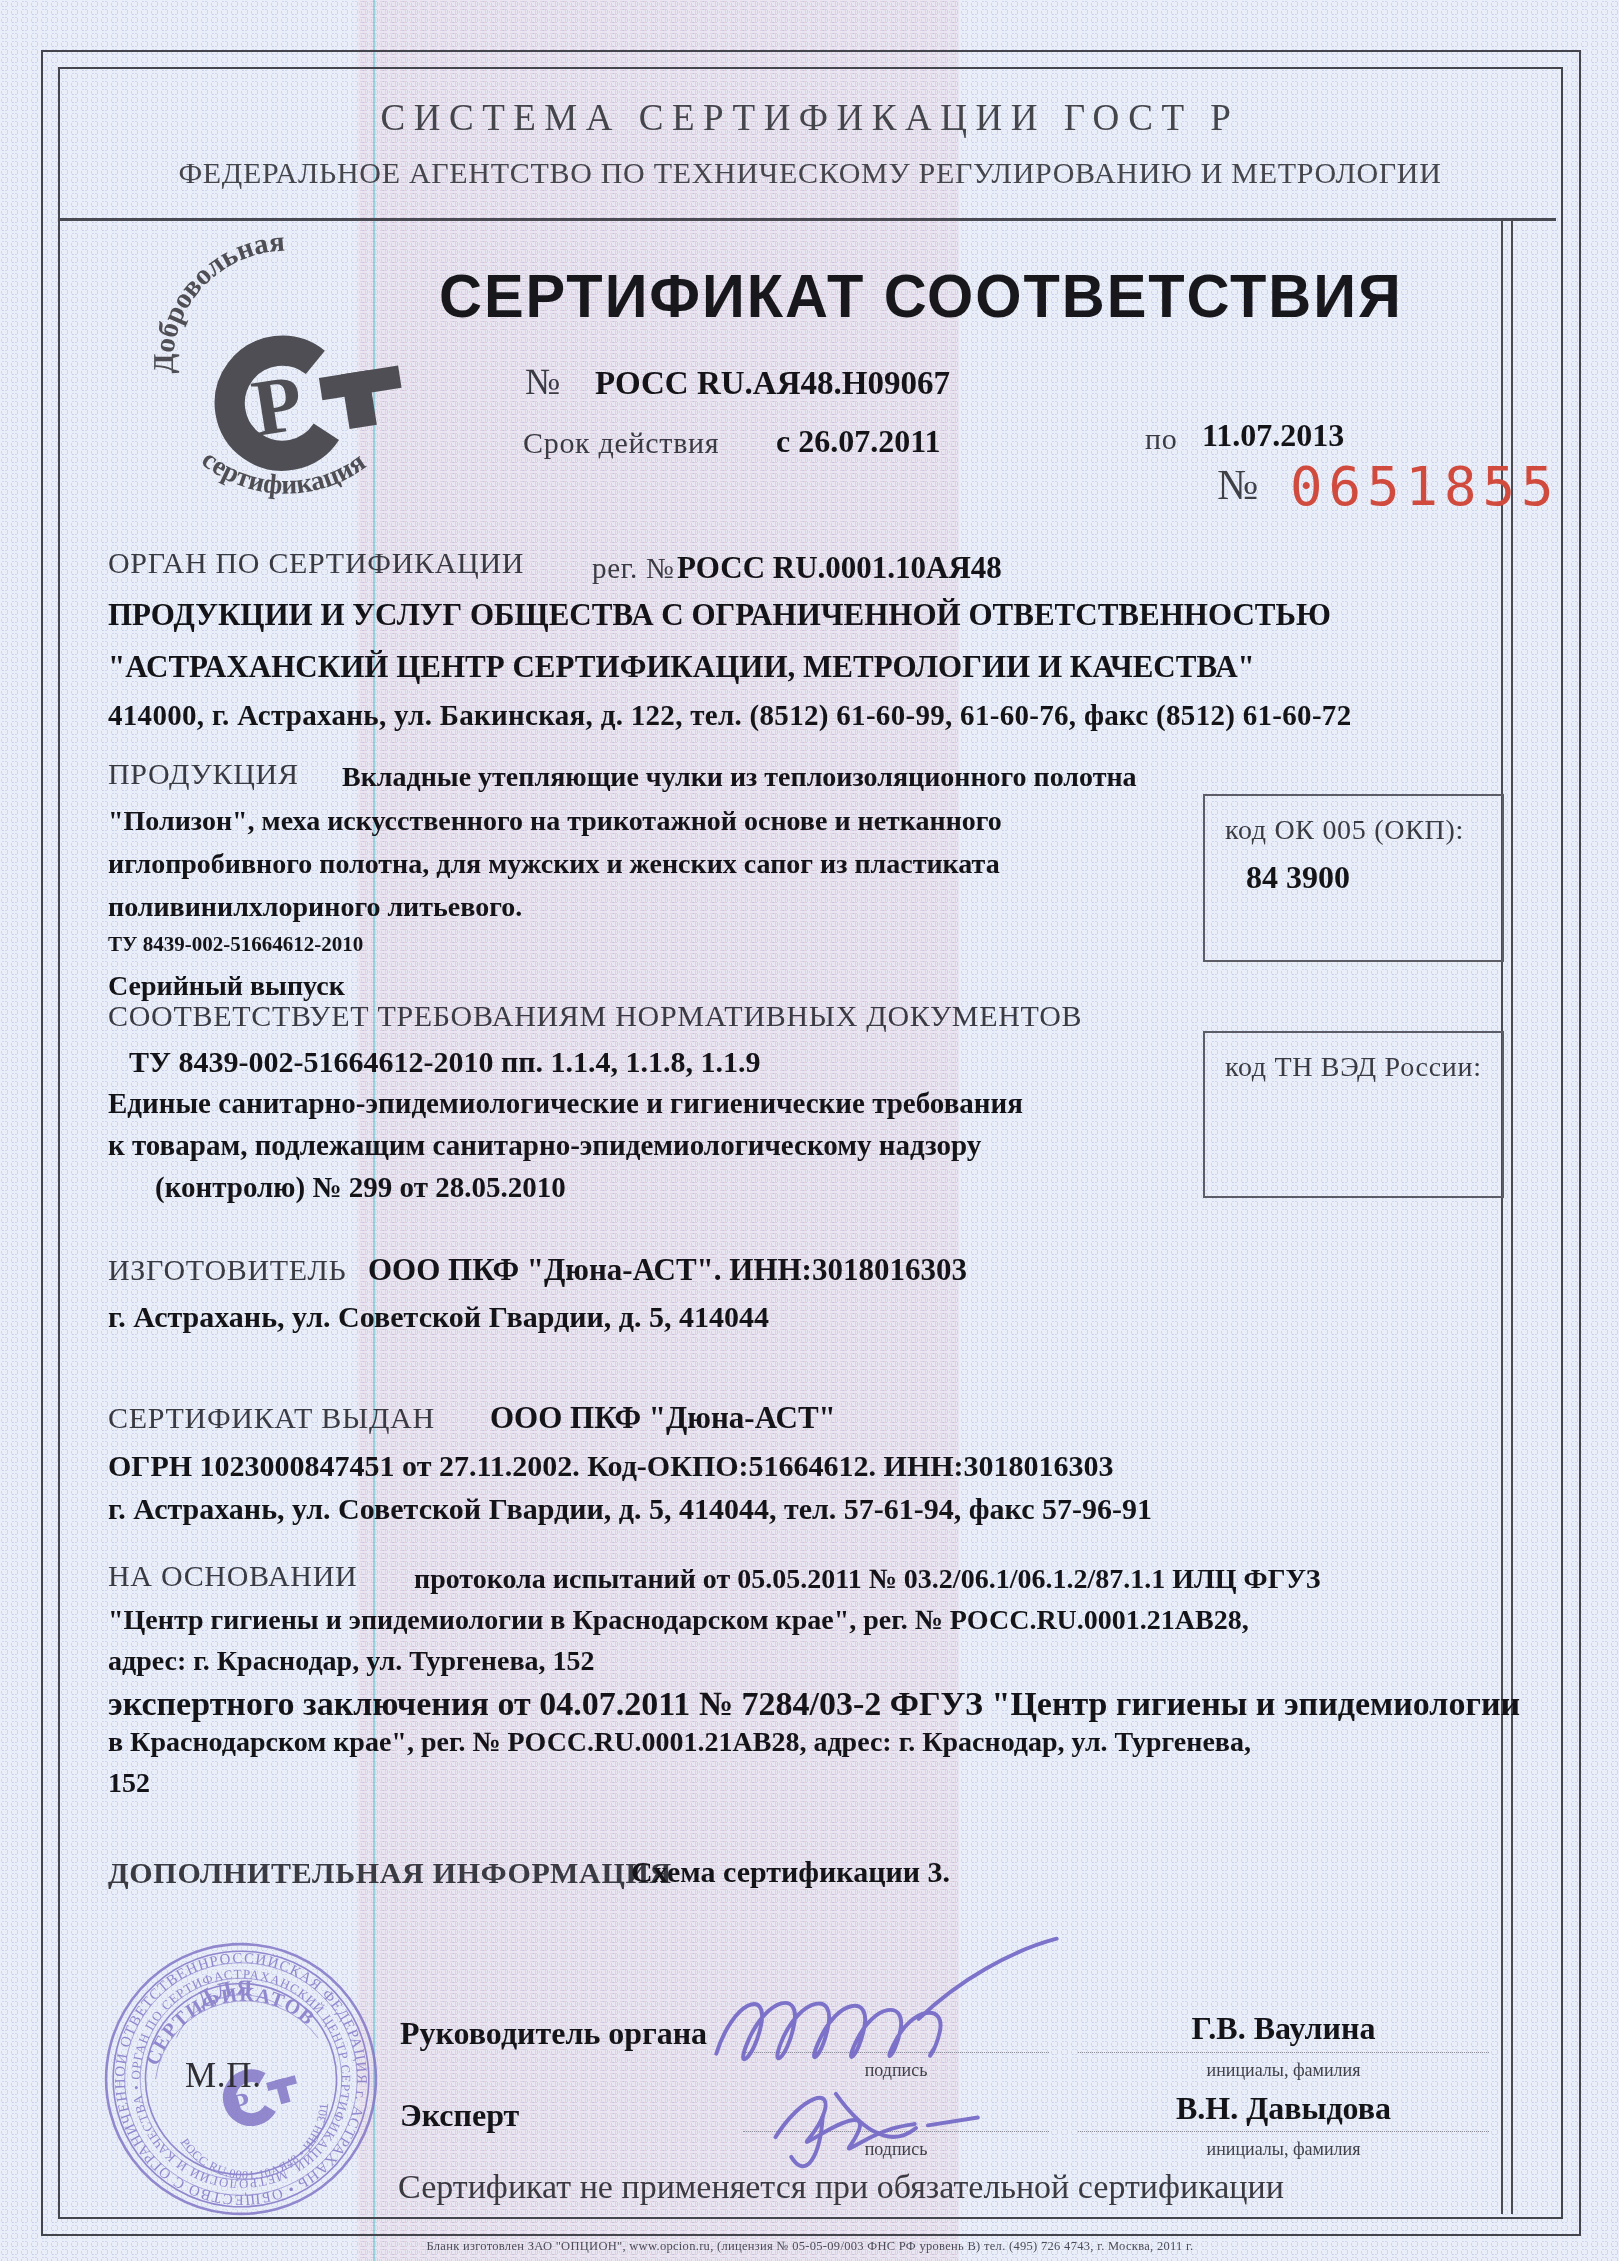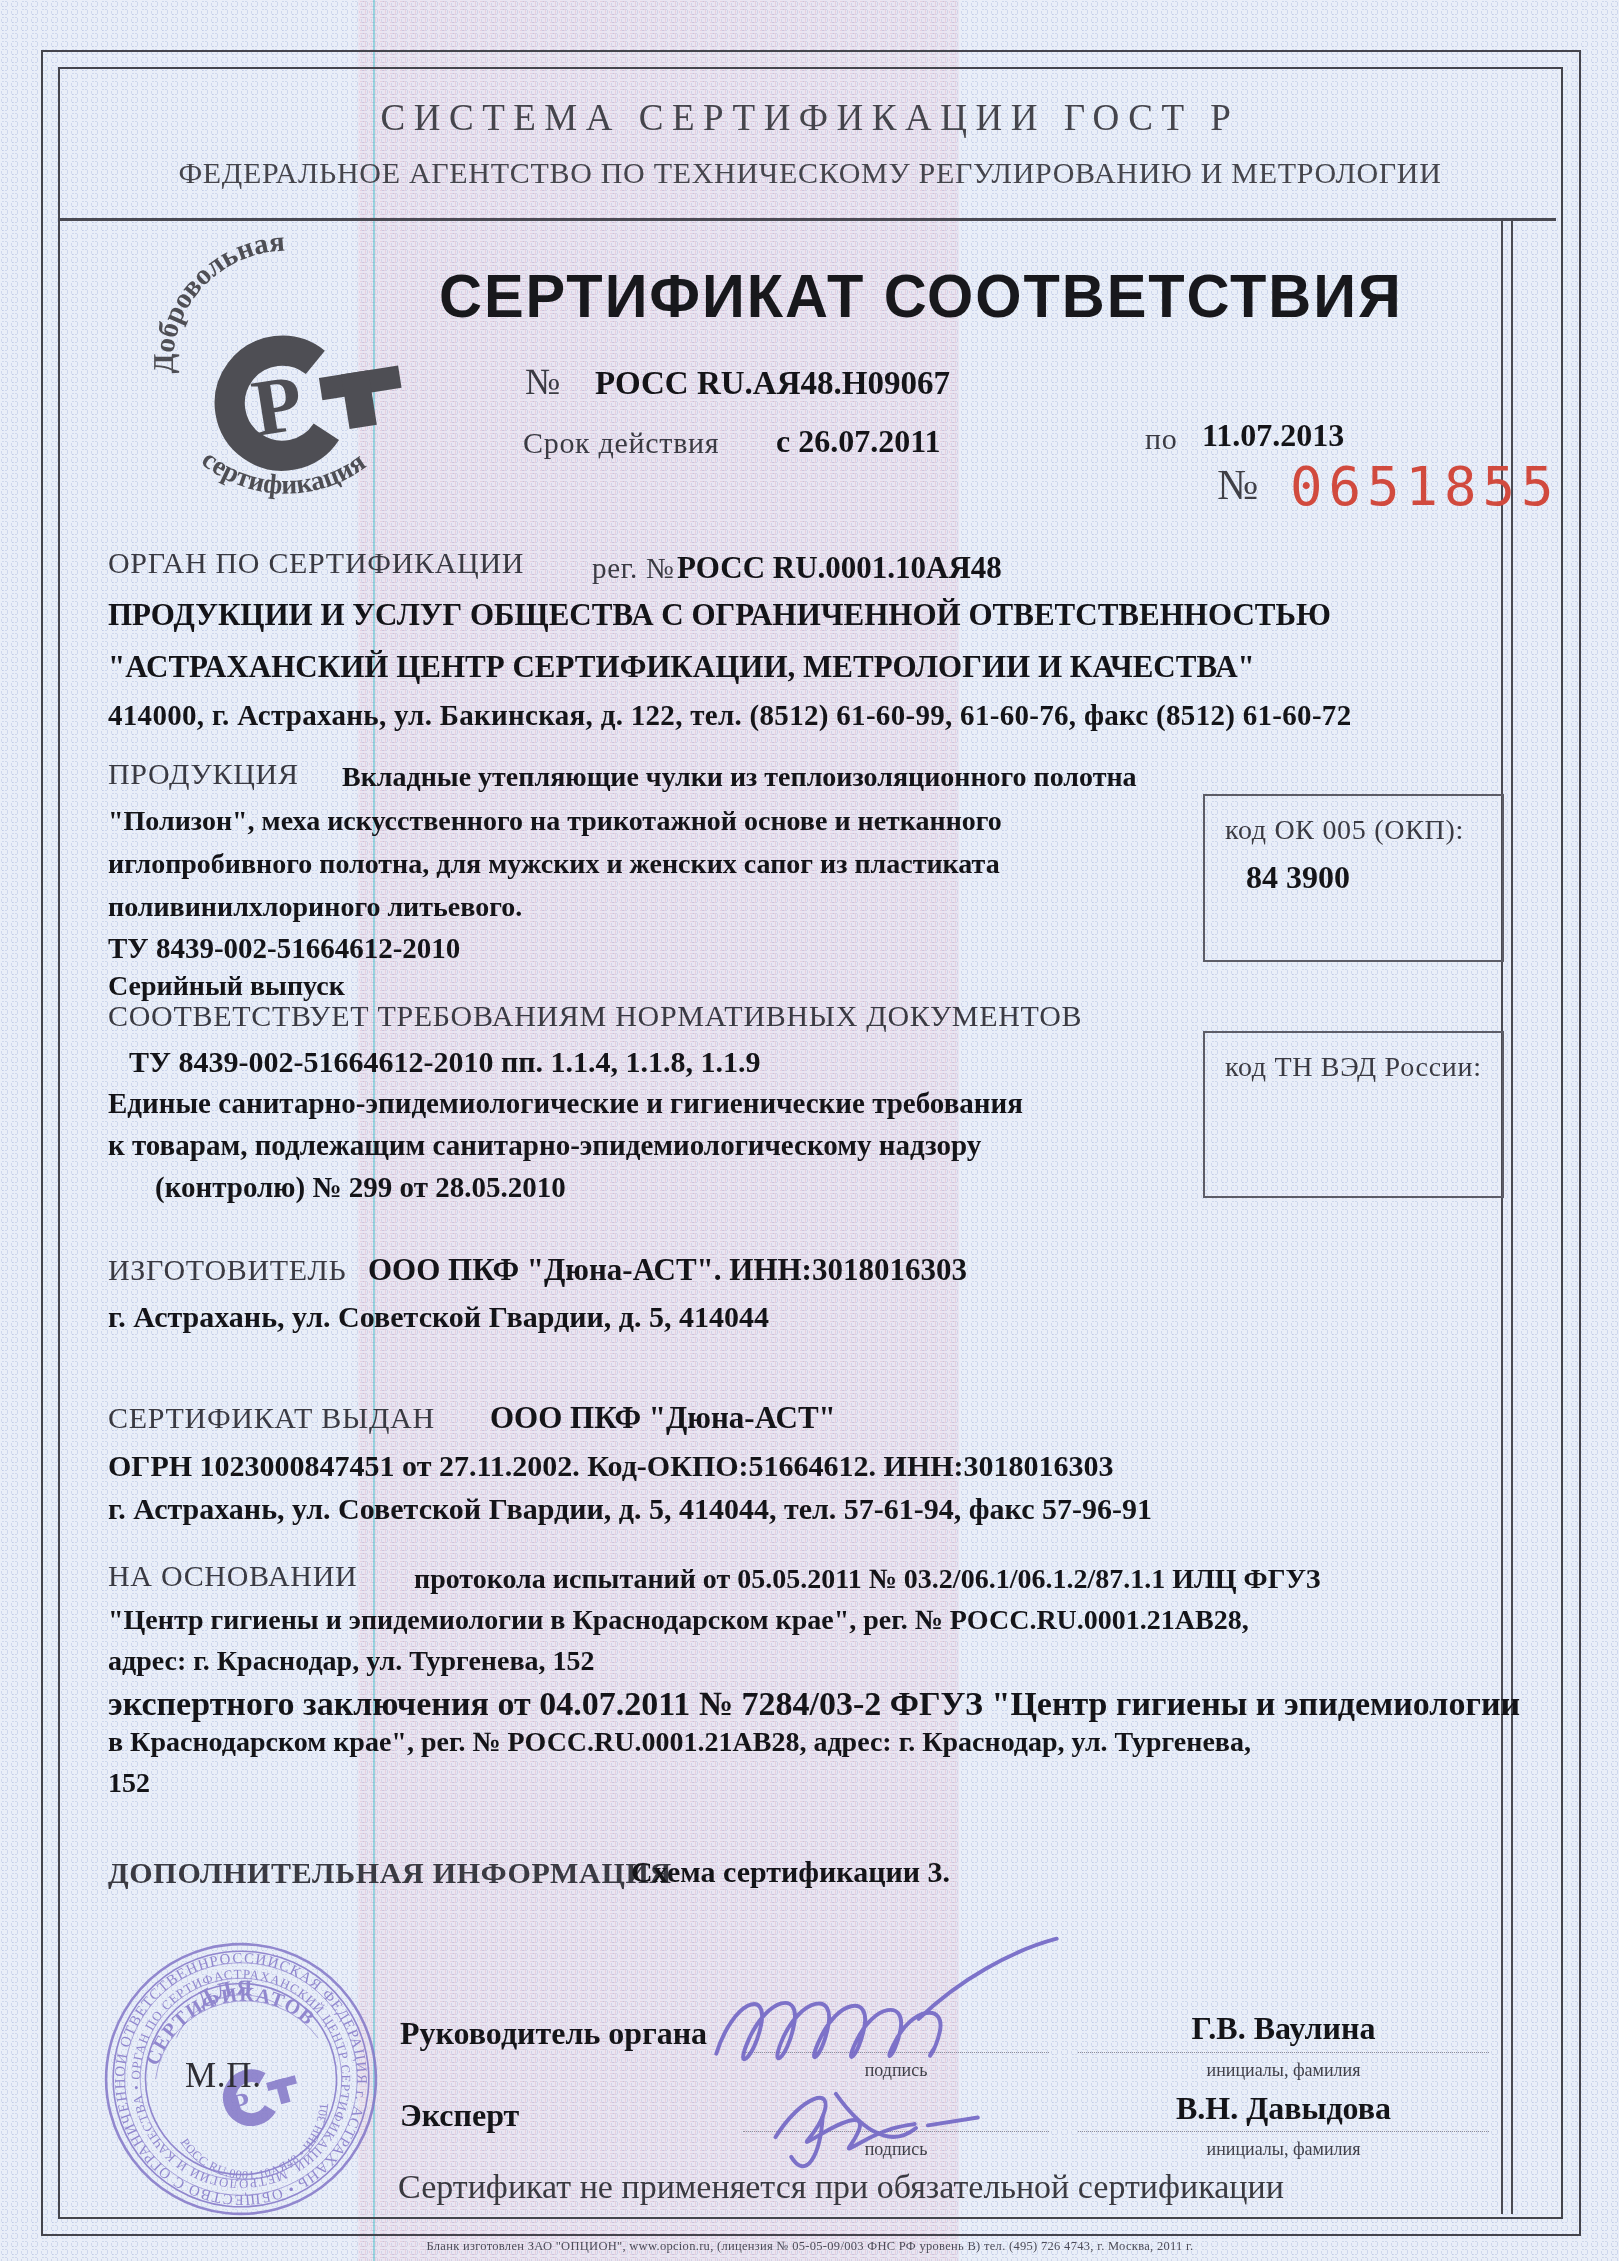--- a/index.html
+++ b/index.html
@@ -90,21 +90,21 @@
   </div>
   <div class="abs z val" style="left:108px;top:597px;font-size:31px;">ПРОДУКЦИИ И УСЛУГ ОБЩЕСТВА С ОГРАНИЧЕННОЙ ОТВЕТСТВЕННОСТЬЮ</div>
   <div class="abs z val" style="left:108px;top:649px;font-size:31px;">"АСТРАХАНСКИЙ ЦЕНТР СЕРТИФИКАЦИИ, МЕТРОЛОГИИ И КАЧЕСТВА"</div>
   <div class="abs z val" style="left:108px;top:699px;font-size:29px;letter-spacing:0.3px;">414000, г. Астрахань, ул. Бакинская, д. 122, тел. (8512) 61-60-99, 61-60-76, факс (8512) 61-60-72</div>
 
   <div class="abs z lbl" style="left:108px;top:757px;">ПРОДУКЦИЯ</div>
   <div class="abs z val" style="left:342px;top:761px;font-size:28px;">Вкладные утепляющие чулки из теплоизоляционного полотна</div>
   <div class="abs z val" style="left:108px;top:805px;font-size:28px;">"Полизон", меха искусственного на трикотажной основе и нетканного</div>
   <div class="abs z val" style="left:108px;top:848px;font-size:28px;">иглопробивного полотна, для мужских и женских сапог из пластиката</div>
   <div class="abs z val" style="left:108px;top:891px;font-size:28px;">поливинилхлориного литьевого.</div>
-  <div class="abs z val" style="left:108px;top:932px;font-size:29px;">ТУ 8439-002-51664612-2010</div>
+  <div class="abs z val" style="left:108px;top:932px;font-size:21px;">ТУ 8439-002-51664612-2010</div>
   <div class="abs z val" style="left:108px;top:970px;font-size:28px;">Серийный выпуск</div>
 
   <div class="box" style="left:1203px;top:794px;width:297px;height:164px;">
     <div class="abs lbl" style="left:20px;top:18.4px;font-size:28px;">код ОК 005 (ОКП):</div>
     <div class="abs val" style="left:41px;top:63px;font-size:32px;">84 3900</div>
   </div>
 
   <div class="abs z lbl" style="left:108px;top:999px;">СООТВЕТСТВУЕТ ТРЕБОВАНИЯМ НОРМАТИВНЫХ ДОКУМЕНТОВ</div>
   <div class="abs z val" style="left:108px;top:1045px;font-size:30px;margin-left:21px;">ТУ 8439-002-51664612-2010 пп. 1.1.4, 1.1.8, 1.1.9</div>
   <div class="abs z val" style="left:108px;top:1129px;font-size:29px;">к товарам, подлежащим санитарно-эпидемиологическому надзору</div>

